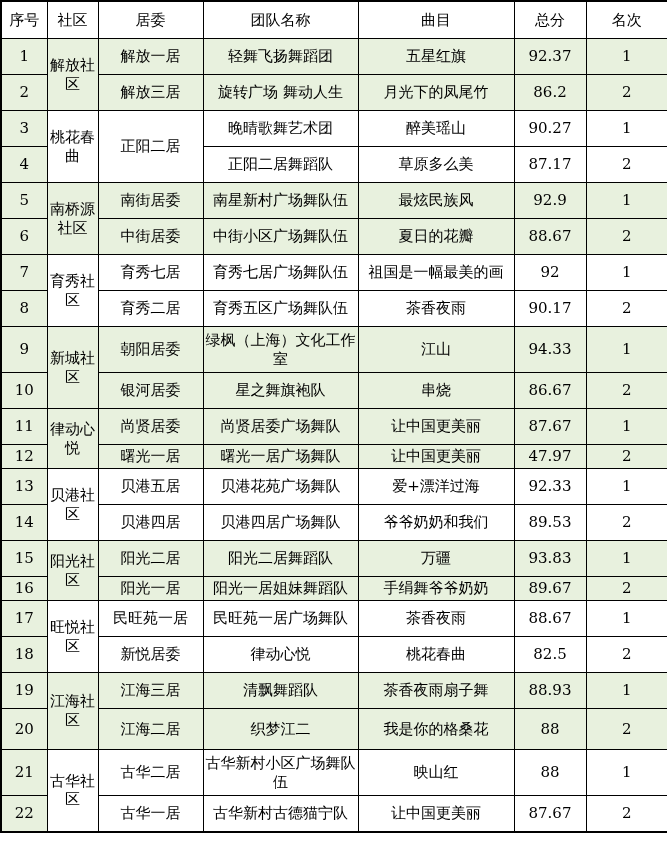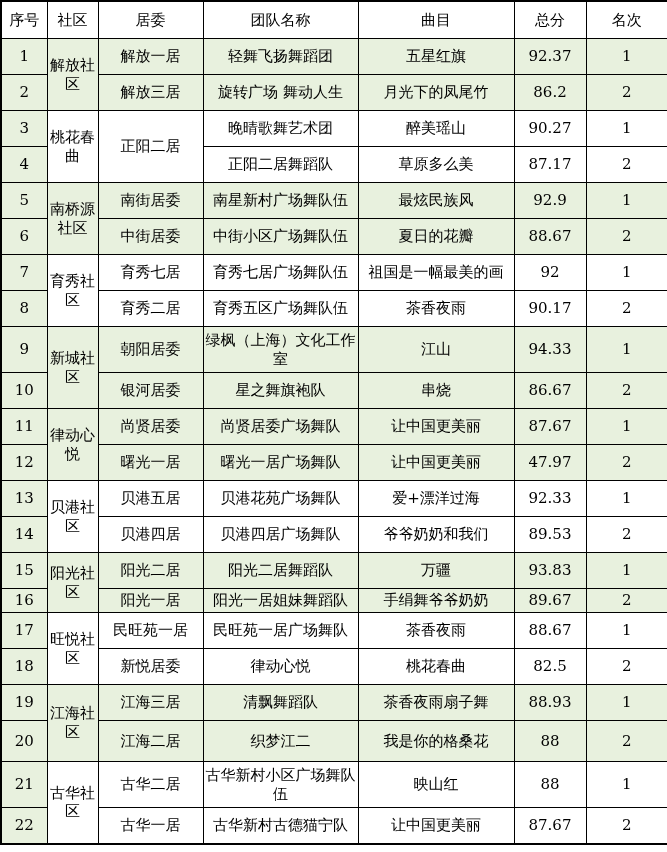--- a/index.html
+++ b/index.html
@@ -145,21 +145,21 @@
       </tr>
       <tr style="height: 36px;">
         <td class="green">11</td>
         <td class="green" rowspan="2">律动心悦</td>
         <td class="green">尚贤居委</td>
         <td class="green">尚贤居委广场舞队</td>
         <td class="green">让中国更美丽</td>
         <td class="green">87.67</td>
         <td class="green">1</td>
       </tr>
-      <tr style="height: 36px;">
+      <tr style="height: 24px;">
         <td class="green">12</td>
         <td class="green">曙光一居</td>
         <td class="green">曙光一居广场舞队</td>
         <td class="green">让中国更美丽</td>
         <td class="green">47.97</td>
         <td class="green">2</td>
       </tr>
       <tr style="height: 36px; margin-top: 12px;">
         <td class="green">13</td>
         <td class="white" rowspan="2">贝港社区</td>

